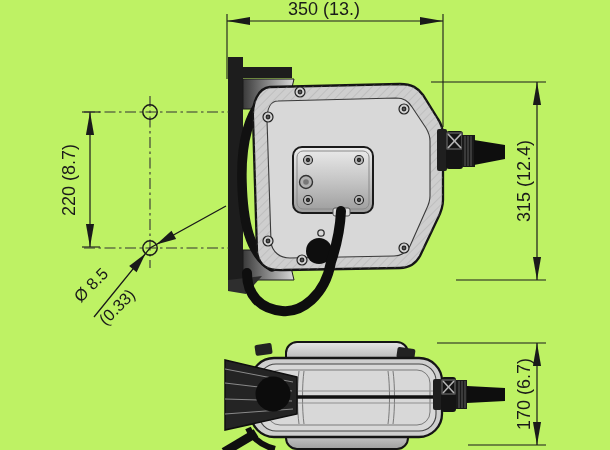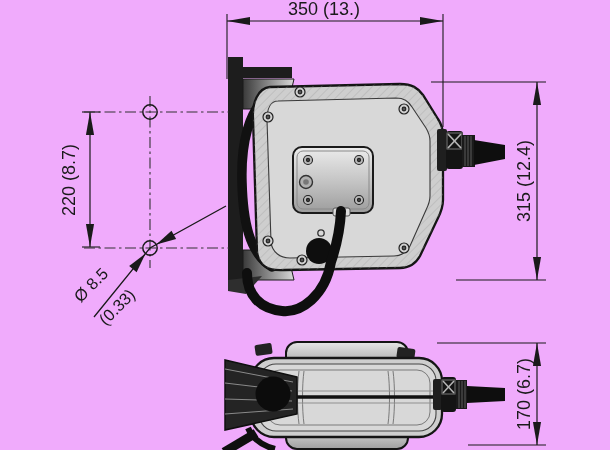--- a/index.html
+++ b/index.html
@@ -8,21 +8,21 @@
     background: #ffffff;
     width: 610px;
     height: 450px;
     overflow: hidden;
     font-family: "Liberation Sans", sans-serif;
   }
   #stage {
     position: relative;
     width: 610px;
     height: 450px;
-    background: #f0abfc;
+    background: #bef264;
   }
   svg { display: block; }
   .dim-text {
     font-family: "Liberation Sans", sans-serif;
     font-size: 18px;
     fill: #1a1a1a;
     text-anchor: middle;
   }
   .leader-text {
     font-family: "Liberation Sans", sans-serif;

